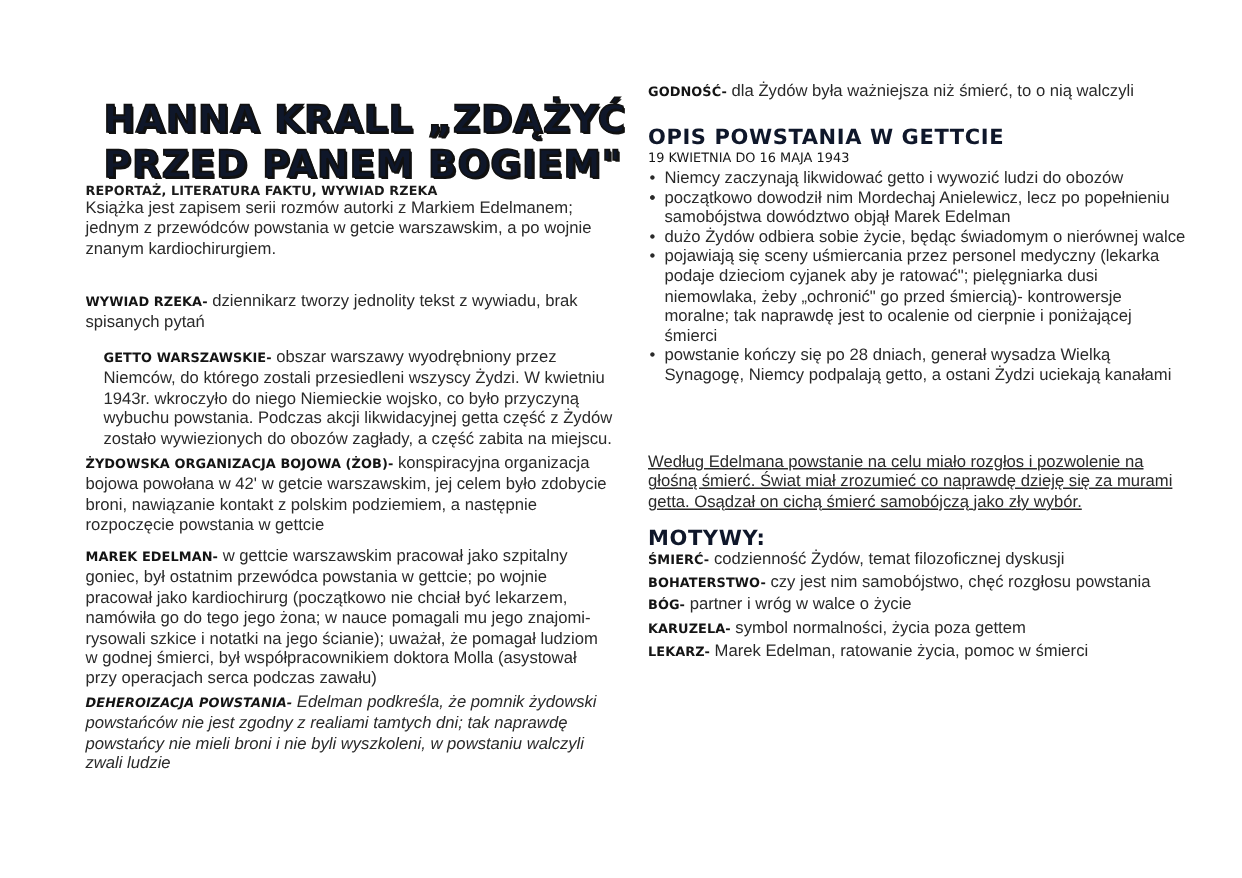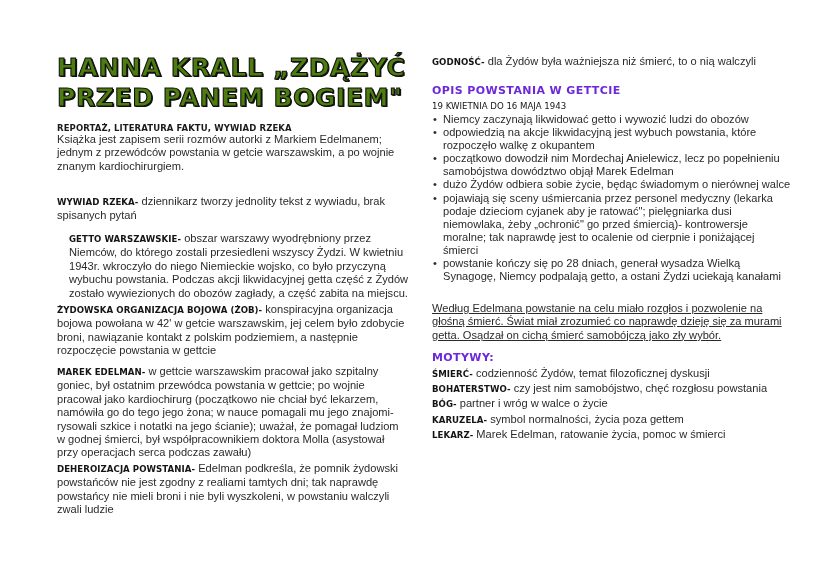--- a/index.html
+++ b/index.html
@@ -19,24 +19,24 @@
       position: absolute;
       left: 57px;
       top: 53px;
       width: 360px;
       font-family: "DejaVu Sans", sans-serif;
       font-weight: 900;
       font-size: 25px;
       line-height: 30px;
       letter-spacing: 0.6px;
       text-transform: uppercase;
-      color: #4d7c0f;
+      color: #0f172a;
       -webkit-text-stroke: 1.1px #111;
       text-shadow: 1.4px 1.4px 0 #111, 0.7px 0.7px 0 #111;
-      margin: 0;
+      margin: 12px;
     }
     .subtitle {
       position: absolute;
       left: 57px;
       top: 123px;
       font-family: "DejaVu Sans", sans-serif;
       font-weight: 900;
       font-size: 8.5px;
       letter-spacing: 0.1px;
       text-transform: uppercase;
@@ -56,23 +56,23 @@
       font-size: 8.6px;
       text-transform: uppercase;
       color: #141414;
       letter-spacing: 0.05px;
       text-align: right;
     }
     .h2 {
       position: absolute;
       font-family: "DejaVu Sans", sans-serif;
       font-weight: 900;
-      font-size: 11px;
+      font-size: 14px;
       text-transform: uppercase;
-      color: #6d28d9;
+      color: #0f172a;
       letter-spacing: 0.4px;
       margin: 0;
     }
     .h3 {
       position: absolute;
       font-family: "DejaVu Sans", sans-serif;
       font-weight: 400;
       font-size: 8.6px;
       text-transform: uppercase;
       color: #151515;
@@ -127,34 +127,34 @@
 </p>
 
 <p class="para" style="left:57px; top:303px; width:350px;">
   <span class="term">Żydowska Organizacja Bojowa (ŻOB)-</span><span> konspiracyjna organizacja bojowa powołana w 42' w getcie warszawskim, jej celem było zdobycie broni, nawiązanie kontakt z polskim podziemiem, a następnie rozpoczęcie powstania w gettcie</span>
 </p>
 
 <p class="para" style="left:57px; top:365px; width:350px;">
   <span class="term">Marek Edelman-</span><span> w gettcie warszawskim pracował jako szpitalny goniec, był ostatnim przewódca powstania w gettcie; po wojnie pracował jako kardiochirurg (początkowo nie chciał być lekarzem, namówiła go do tego jego żona;  w nauce pomagali mu jego znajomi- rysowali szkice i notatki na jego ścianie); uważał, że pomagał ludziom w godnej śmierci, był współpracownikiem doktora Molla (asystował przy operacjach serca podczas zawału)</span>
 </p>
 
-<p class="para" style="left:57px; top:462px; width:350px;">
+<p class="para" style="left:57px; top:462px; width:350px;font-style:italic;">
   <span class="term">Deheroizacja powstania-</span><span> Edelman podkreśla, że pomnik żydowski powstańców nie jest zgodny z realiami tamtych dni; tak naprawdę powstańcy nie mieli broni i nie byli wyszkoleni, w powstaniu walczyli zwali ludzie</span>
 </p>
 
 <p class="para" style="left:432px; top:55px; width:360px;">
   <span class="term">Godność-</span><span> dla Żydów była ważniejsza niż śmierć, to o nią walczyli</span>
 </p>
 
 <h2 class="h2" style="left:432px; top:84px;">Opis powstania w gettcie</h2>
 <h3 class="h3" style="left:432px; top:101px;">19 kwietnia do 16 maja 1943</h3>
 
 <ul class="bullets" style="left:432px; top:113px; width:360px;">
   <li><span class="dot">•</span><span>Niemcy zaczynają likwidować getto i wywozić ludzi do obozów</span></li>
-  <li><span class="dot">•</span><span>odpowiedzią na akcje likwidacyjną jest wybuch powstania, które rozpoczęło walkę z okupantem</span></li>
+  <li><span class="dot">•</span></li>
   <li><span class="dot">•</span><span>początkowo dowodził nim Mordechaj Anielewicz, lecz po popełnieniu samobójstwa dowództwo objął Marek Edelman</span></li>
   <li><span class="dot">•</span><span>dużo Żydów odbiera sobie życie, będąc świadomym o nierównej walce</span></li>
   <li><span class="dot">•</span><span>pojawiają się sceny uśmiercania przez personel medyczny (lekarka podaje dzieciom cyjanek aby je ratować"; pielęgniarka dusi niemowlaka, żeby „ochronić" go przed śmiercią)- kontrowersje moralne; tak naprawdę jest to ocalenie od cierpnie i poniżającej śmierci</span></li>
   <li><span class="dot">•</span><span>powstanie kończy się po 28 dniach, generał wysadza Wielką Synagogę, Niemcy podpalają getto, a ostani Żydzi uciekają kanałami</span></li>
 </ul>
 
 <p class="para" style="left:432px; top:302px; width:360px;text-decoration:underline;">Według Edelmana powstanie na celu miało rozgłos i pozwolenie na głośną śmierć. Świat miał zrozumieć co naprawdę dzieję się za murami getta. Osądzał on cichą śmierć samobójczą jako zły wybór.</p>
 
 <h2 class="h2" style="left:432px; top:351px;">Motywy:</h2>
 

